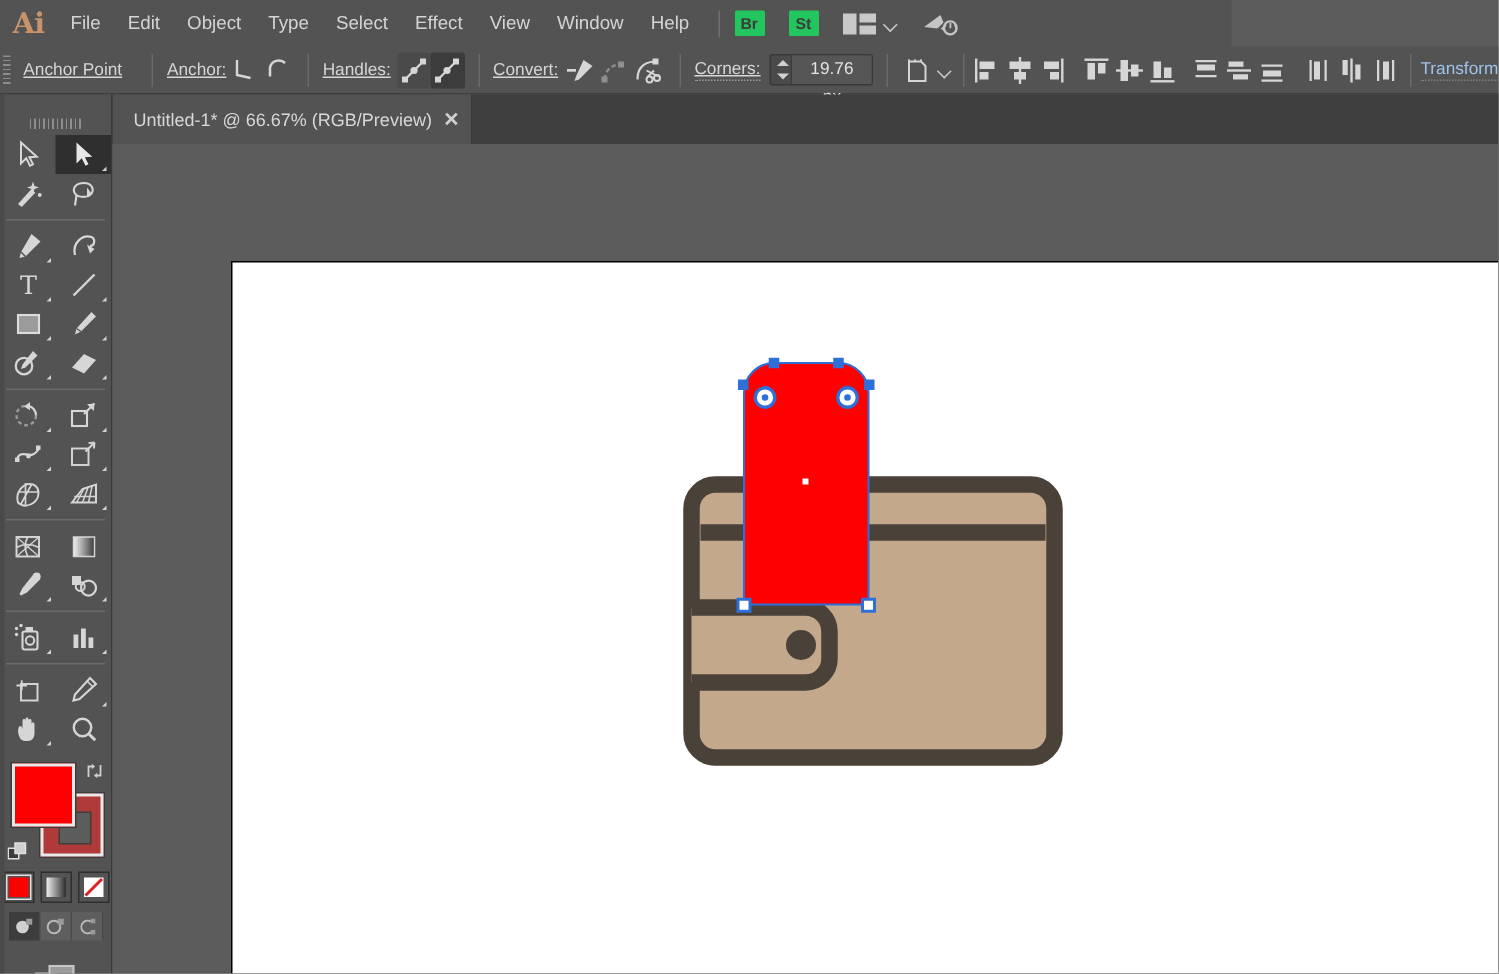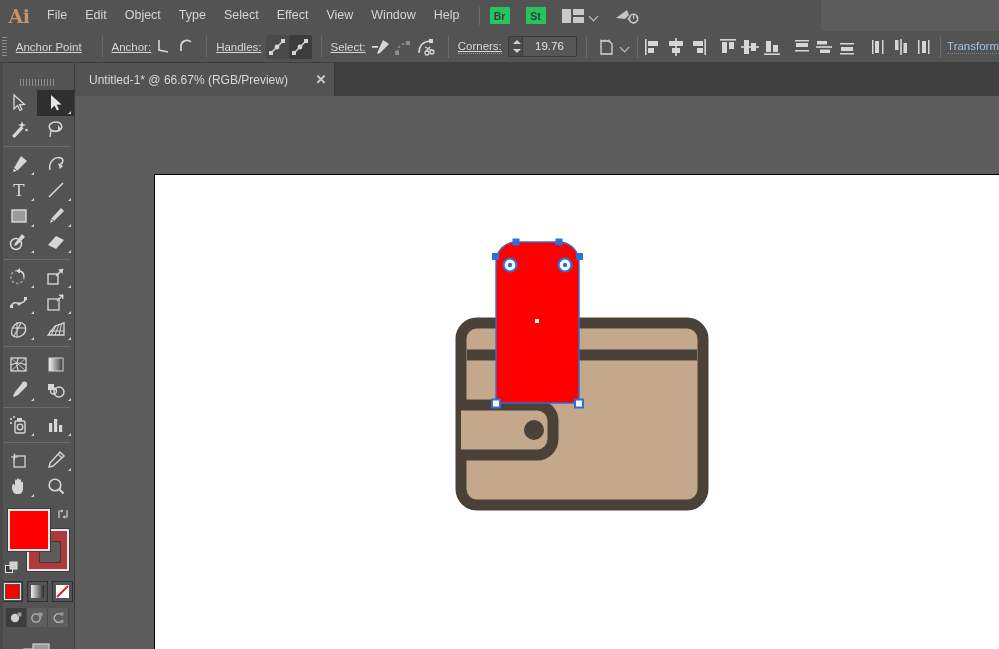--- a/index.html
+++ b/index.html
@@ -101,21 +101,20 @@
   .collapse-ic {
     position:absolute; left: 6px; top: 8px; width: 18px; height: 14px;
     color:#b9b9b9; font-size: 10px; letter-spacing:-1px;
     display:flex; align-items:center; justify-content:center;
   }
   .doctab {
     position: absolute; left: 75px; top: 0; height: 33px;
     background: #535353;
     display: flex; align-items: center; padding: 0 0 0 14px;
     border-right: 1px solid #3a3a3a;
-    gap: 20px;
   }
   .doctab-title { font-size: 12px; color: #d8d8d8; white-space: nowrap; }
   .doctab-close {
     width: 26px; height: 33px; display:flex; align-items:center; justify-content:center;
     color: #cfcfcf; font-size: 13px; font-weight: bold;
   }
 
   
   .toolspanel {
     position: absolute; left: 0; top: 63px; width: 75px; height: 586px;
@@ -279,21 +278,21 @@
       <svg width="20" height="20" viewBox="0 0 20 20">
         <path d="M4 16 L16 4" stroke="#d6d6d6" stroke-width="1.5"></path>
         <rect x="2" y="14" width="4" height="4" fill="#d6d6d6"></rect>
         <rect x="14" y="2" width="4" height="4" fill="#d6d6d6"></rect>
         <circle cx="10" cy="10" r="2.4" fill="#d6d6d6"></circle>
       </svg>
     </div>
 
     <div class="cb-sep"></div>
 
-    <div class="cb-label">Select:</div>
+    <div class="cb-label">Convert:</div>
     <div class="cb-ic" style="margin-left:4px;">
       <svg width="22" height="20" viewBox="0 0 22 20">
         <path d="M13 3 L19 7 L10 16 L7 17 L8 14 Z" fill="#d6d6d6"></path>
         <rect x="2" y="9" width="6" height="1.8" fill="#d6d6d6"></rect>
       </svg>
     </div>
     <div class="cb-ic">
       <svg width="22" height="20" viewBox="0 0 22 20">
         <path d="M4 16 Q5 7 14 6" fill="none" stroke="#8f8f8f" stroke-width="1.6" stroke-dasharray="3 2"></path>
         <rect x="13" y="4" width="4" height="4" fill="#8f8f8f"></rect>

